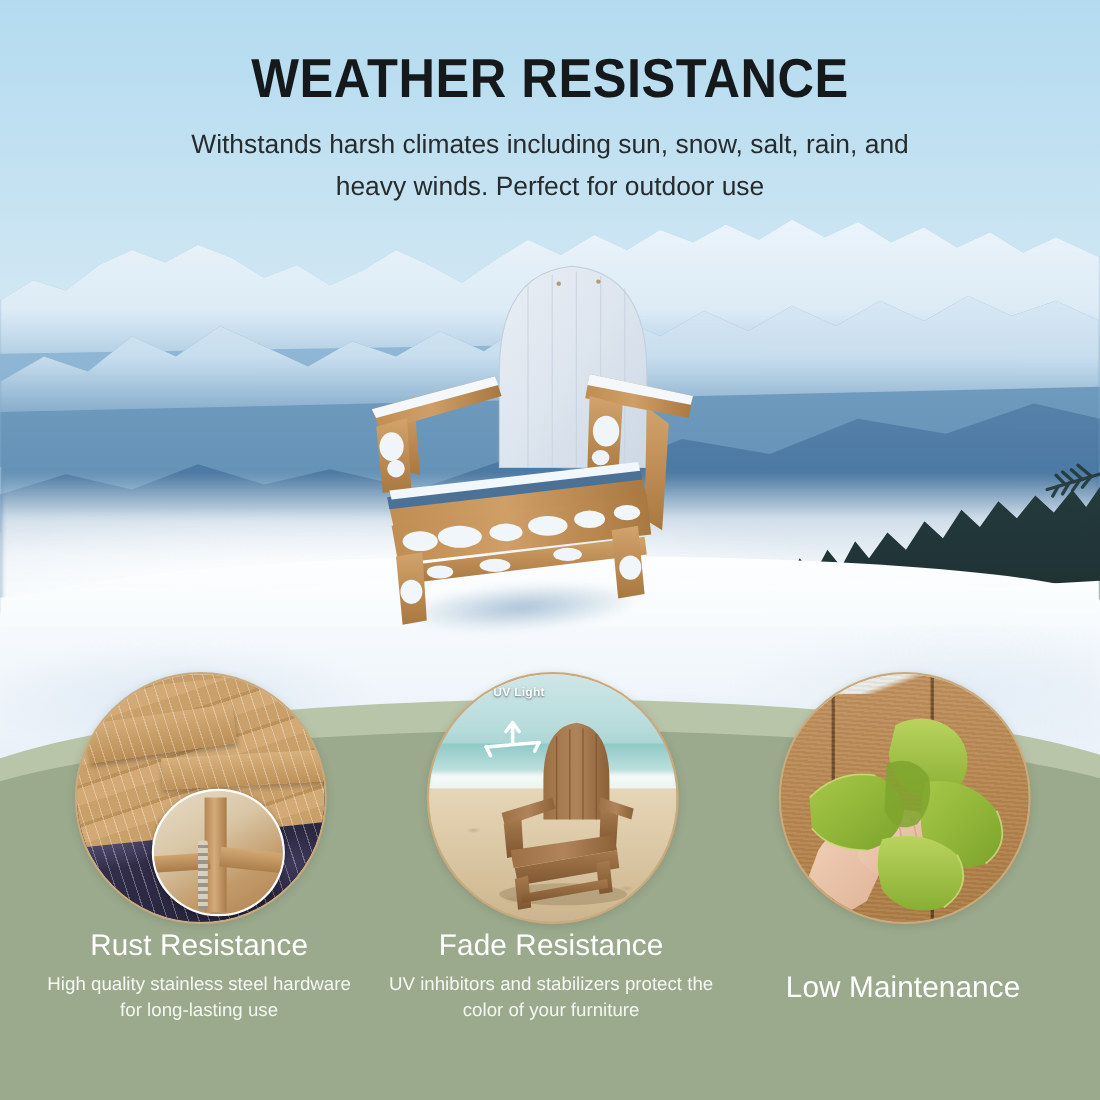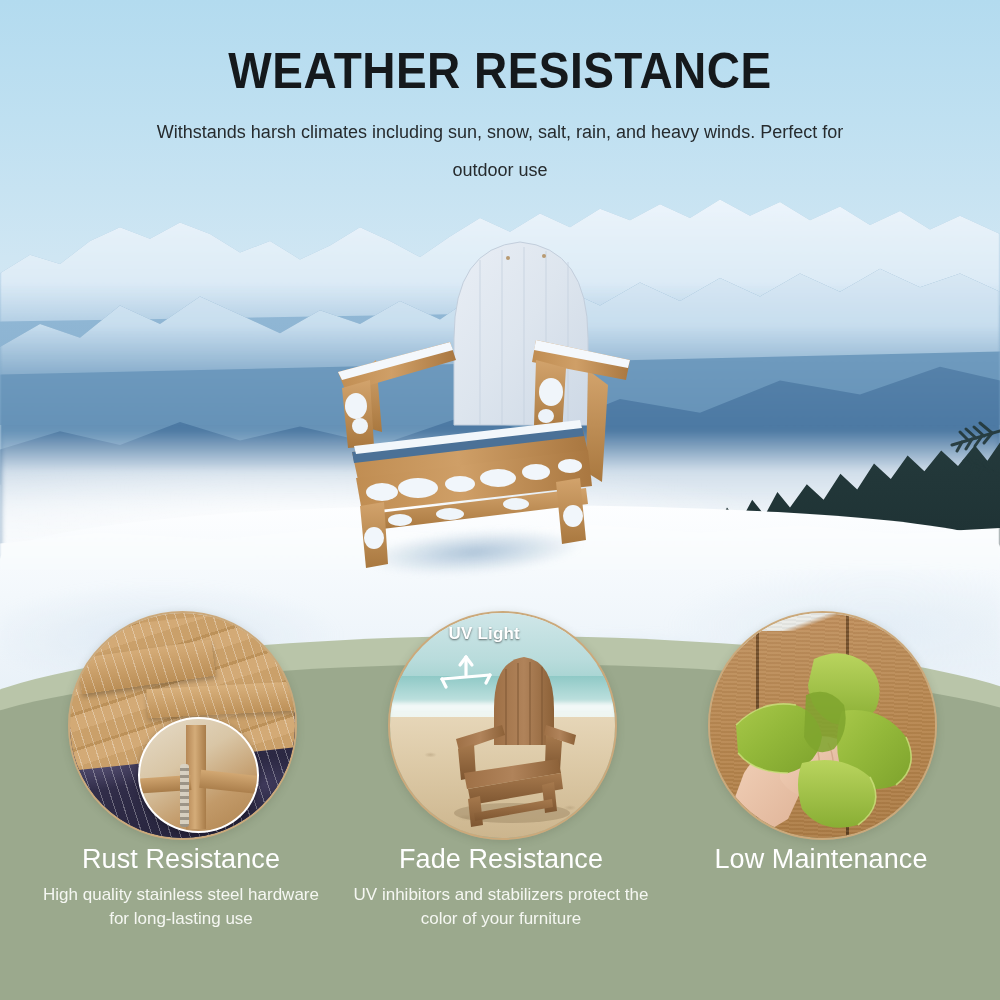--- a/index.html
+++ b/index.html
@@ -157,21 +157,21 @@
     position:absolute;left:0;top:42px;width:1000px;
     text-align:center;
     font-size:50px;font-weight:700;letter-spacing:.5px;
     color:#15191c;
     transform:scaleX(.92);
     font-family:"Liberation Sans","DejaVu Sans",sans-serif;
   }
   .subtitle{
     position:absolute;left:140px;top:113px;width:720px;
     text-align:center;
-    font-size:18px;line-height:38px;font-weight:400;
+    font-size:24px;line-height:38px;font-weight:400;
     color:#262b2e;
   }
 
   
   .circle{
     position:absolute;width:225px;height:225px;border-radius:50%;
     overflow:hidden;
     border:2px solid #cba97b;
     box-shadow:0 2px 8px rgba(60,70,50,.18);
   }
@@ -224,40 +224,40 @@
   .c2-sand{position:absolute;left:0;top:46%;width:100%;height:56%;
     background:linear-gradient(180deg,#e6d6b8 0%,#dcc9a6 40%,#cbb48c 100%);}
   .c2-sand-tex{position:absolute;left:0;top:46%;width:100%;height:56%;
     background:
       radial-gradient(ellipse 4% 3% at 18% 30%,rgba(160,138,104,.4),rgba(0,0,0,0) 70%),
       radial-gradient(ellipse 5% 4% at 62% 52%,rgba(160,138,104,.35),rgba(0,0,0,0) 70%),
       radial-gradient(ellipse 4% 3% at 80% 72%,rgba(160,138,104,.35),rgba(0,0,0,0) 70%),
       radial-gradient(ellipse 6% 4% at 34% 80%,rgba(170,148,112,.3),rgba(0,0,0,0) 70%);}
   .uv-label{
     position:absolute;left:26%;top:5%;
-    font-size:17px;font-weight:700;color:#ffffff;
+    font-size:11px;font-weight:700;color:#ffffff;
     text-shadow:0 1px 2px rgba(0,0,0,.55);
     letter-spacing:.2px;white-space:nowrap;
   }
 
   
   .c3-bg{position:absolute;left:0;top:0;width:100%;height:100%;
     background:linear-gradient(160deg,#f2f3f1 0%,#e9eae6 14%,#c08f5c 16%,#b9874f 100%);}
   .c3-deck{position:absolute;left:0;top:8%;width:100%;height:96%;
     background:linear-gradient(170deg,#c0915f 0%,#b6854d 52%,#aa7a44 100%);}
   .c3-seam{position:absolute;width:3px;height:120%;top:-8%;
     background:linear-gradient(180deg,#6e4a26,#4e3318);opacity:.85;}
   .c3-tex{position:absolute;left:0;top:0;width:100%;height:100%;
     background:repeating-linear-gradient(4deg,rgba(255,255,255,.05) 0 2px,rgba(0,0,0,.04) 2px 4px);}
 
   
   .feat{position:absolute;width:300px;text-align:center;}
   .f1{left:31px;top:843px;}
   .f2{left:351px;top:843px;}
-  .f3{left:671px;top:843px;}
+  .f3{left:671px;top:881px;}
   .feat h3{
     margin:0 0 8px 0;
     font-size:27px;font-weight:400;color:#ffffff;
     letter-spacing:.1px;line-height:32px;
   }
   .feat p{
     margin:0;font-size:17px;line-height:24px;color:#f5f7f2;font-weight:400;
   }
 </style>
 </head>

